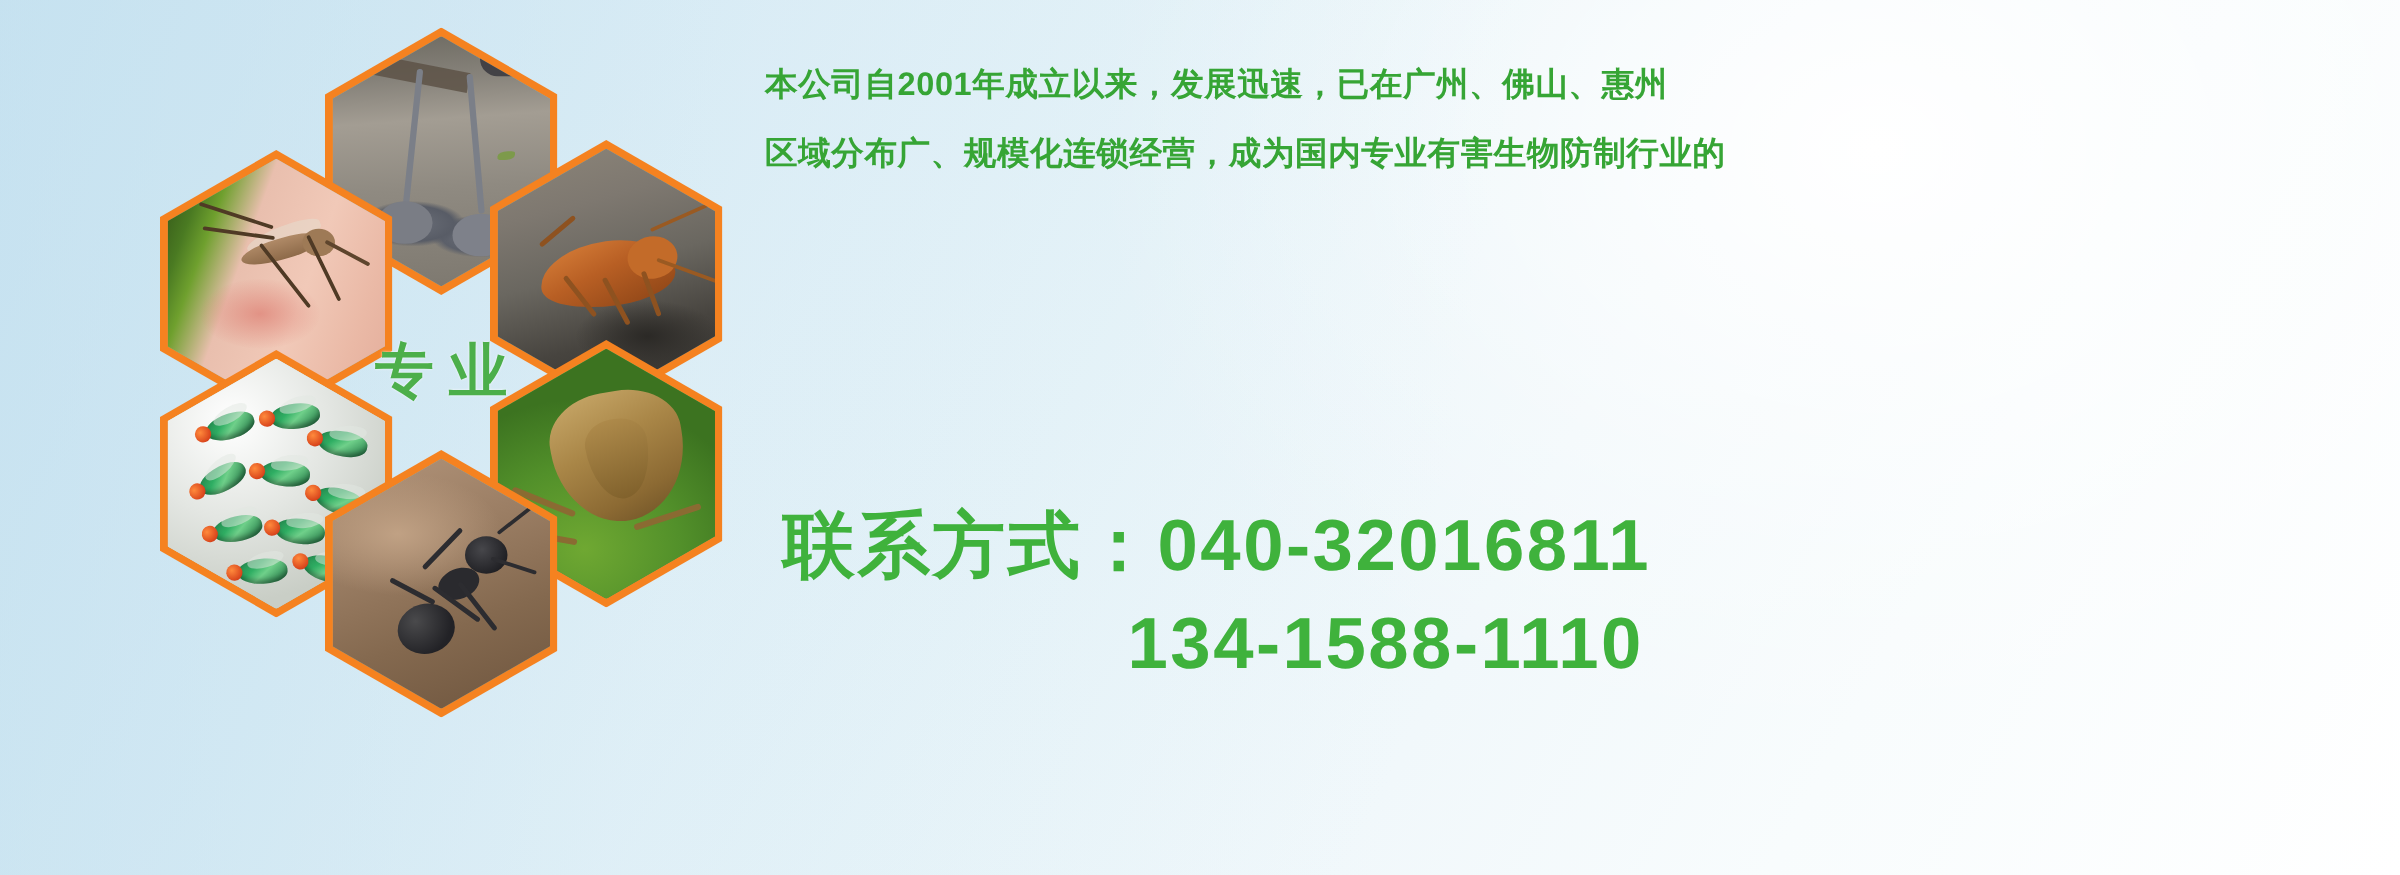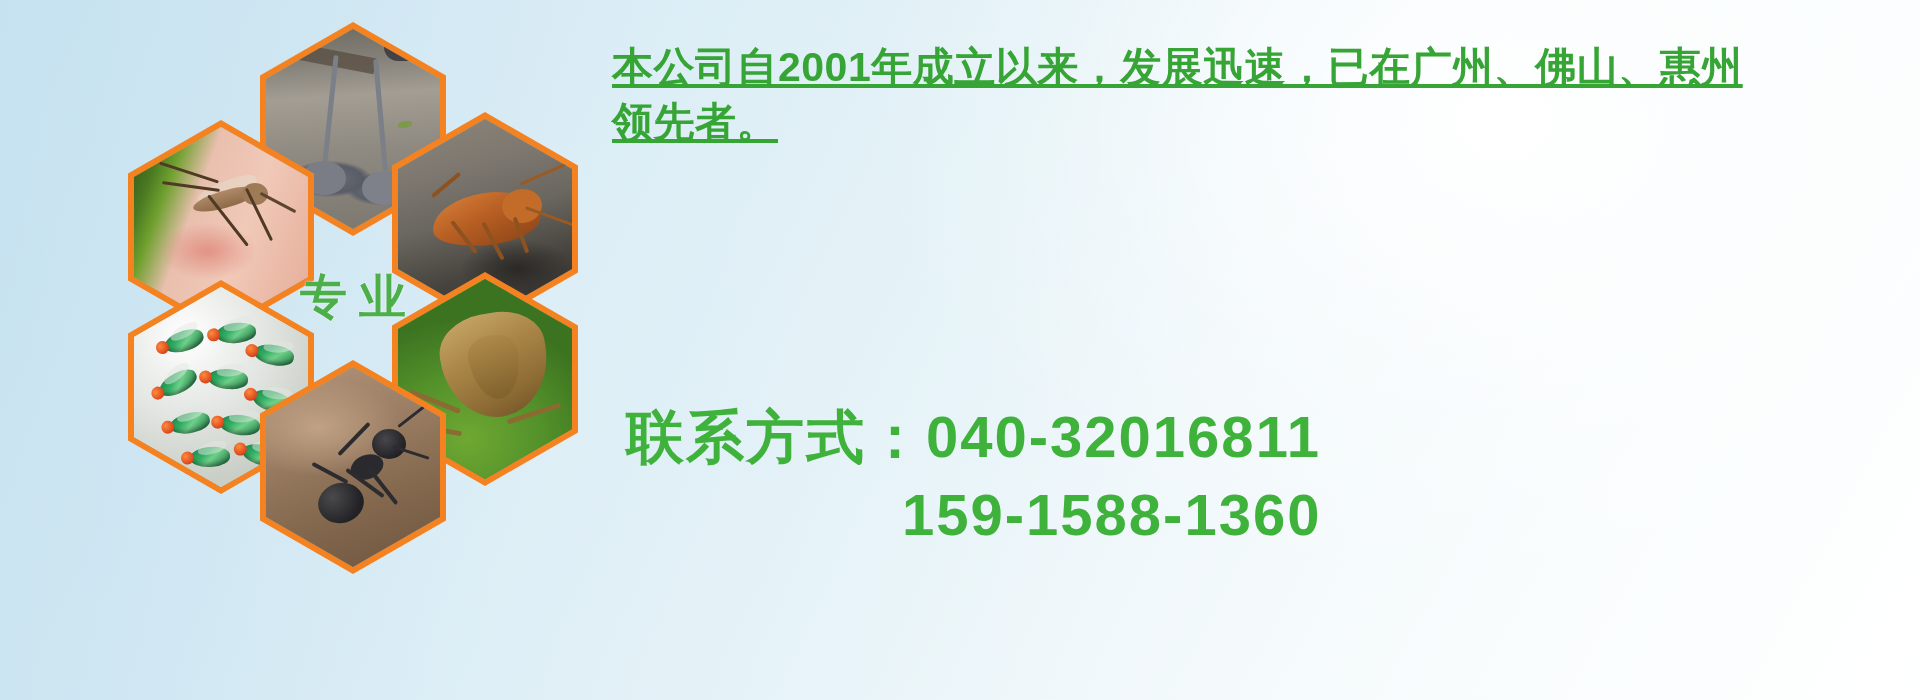--- a/index.html
+++ b/index.html
@@ -276,26 +276,25 @@
   
   .copy {
     position: absolute;
     left: 612px;
     top: 40px;
     width: 1296px;
     z-index: 2;
   }
   .paragraph {
     color: #36a535;
-    font-size: 41px;
+    font-size: 26px;
     font-weight: bold;
     line-height: 55px;
     letter-spacing: 0.5px;
     white-space: nowrap;
-    text-decoration: underline;
   }
 
   .contact {
     position: absolute;
     left: 612px;
     top: 398px;
     z-index: 2;
     color: #3fb23c;
   }
   .contact-line1 {
@@ -414,21 +413,21 @@
       </div>
     </div>
 
     <div class="hex-center">
       <div class="line">专业</div>
     </div>
   </div>
 
   <div class="copy">
     <div class="paragraph l1">本公司自2001年成立以来，发展迅速，已在广州、佛山、惠州</div>
-    <div class="paragraph">领先者。</div>
+    <div class="paragraph">区域分布广、规模化连锁经营，成为国内专业有害生物防制行业的</div>
   </div>
 
   <div class="contact">
     <div class="contact-line1">联系方式：040-32016811</div>
-    <div class="contact-line2">159-1588-1360</div>
+    <div class="contact-line2">134-1588-1110</div>
   </div>
 
 </div>
 
 </body></html>

